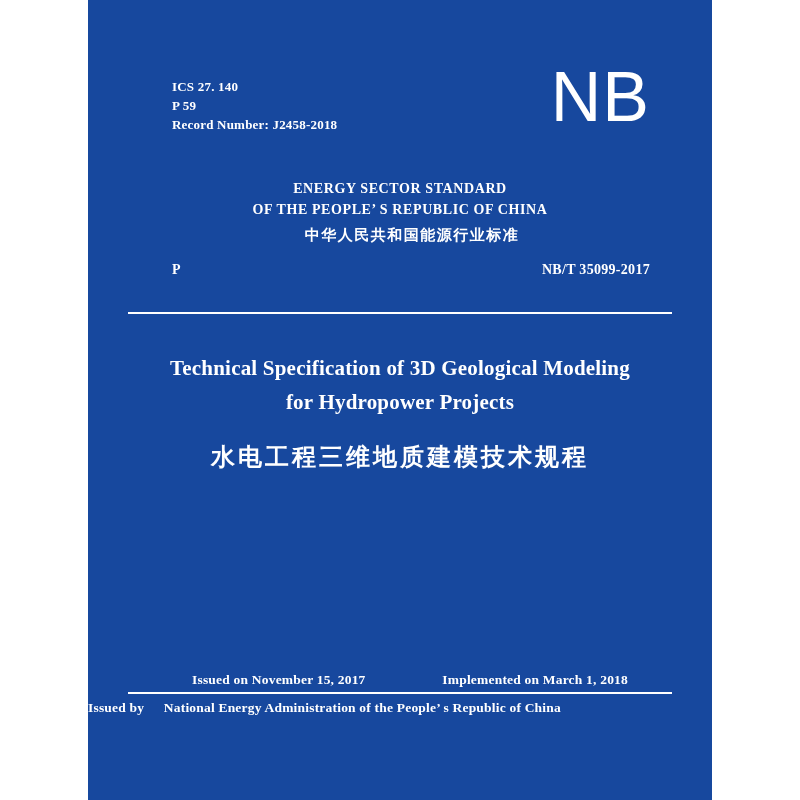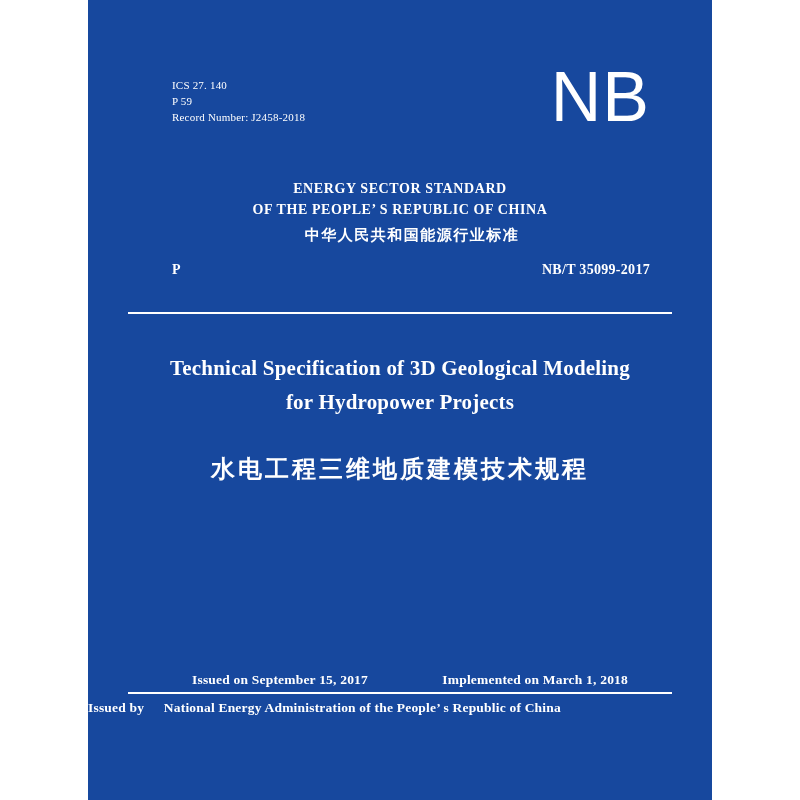--- a/index.html
+++ b/index.html
@@ -24,22 +24,22 @@
     background: #17489e;
     color: #ffffff;
   }
   .header-block {
     position: absolute;
     left: 84px;
     top: 78px;
     line-height: 1.45;
   }
   .header-line {
-    font-size: 11px;
-    font-weight: normal;
+    font-size: 13px;
+    font-weight: bold;
     letter-spacing: 0.2px;
     white-space: nowrap;
   }
   .nb-logo {
     position: absolute;
     right: 62px;
     top: 62px;
     font-size: 70px;
     font-weight: normal;
     letter-spacing: 1px;
@@ -100,21 +100,21 @@
   .title-en {
     font-size: 21px;
     font-weight: bold;
     line-height: 1.6;
     letter-spacing: 0.2px;
   }
   .title-cn {
     font-size: 24px;
     font-weight: bold;
     letter-spacing: 3px;
-    margin-top: 34px;
+    margin-top: 22px;
     font-family: "DejaVu Sans", sans-serif;
   }
   .dates-row {
     position: absolute;
     left: 104px;
     right: 84px;
     top: 672px;
     display: flex;
     justify-content: space-between;
     align-items: baseline;
@@ -167,21 +167,21 @@
 
     <div class="title-block">
       <div class="title-en">Technical Specification of 3D Geological Modeling</div>
       <div class="title-en">for Hydropower Projects</div>
       <div class="title-cn">水电工程三维地质建模技术规程</div>
     </div>
 
     <div class="rule rule-bottom"></div>
 
     <div class="dates-row">
-      <div class="date-text">Issued on September 15, 2017</div>
+      <div class="date-text">Issued on November 15, 2017</div>
       <div class="date-text">Implemented on March 1, 2018</div>
     </div>
 
     <div class="issuer-row">
       <span class="issuer-by">Issued by</span>
       <span>National Energy Administration of the People’ s Republic of China</span>
     </div>
 
   </div>
 </div>

